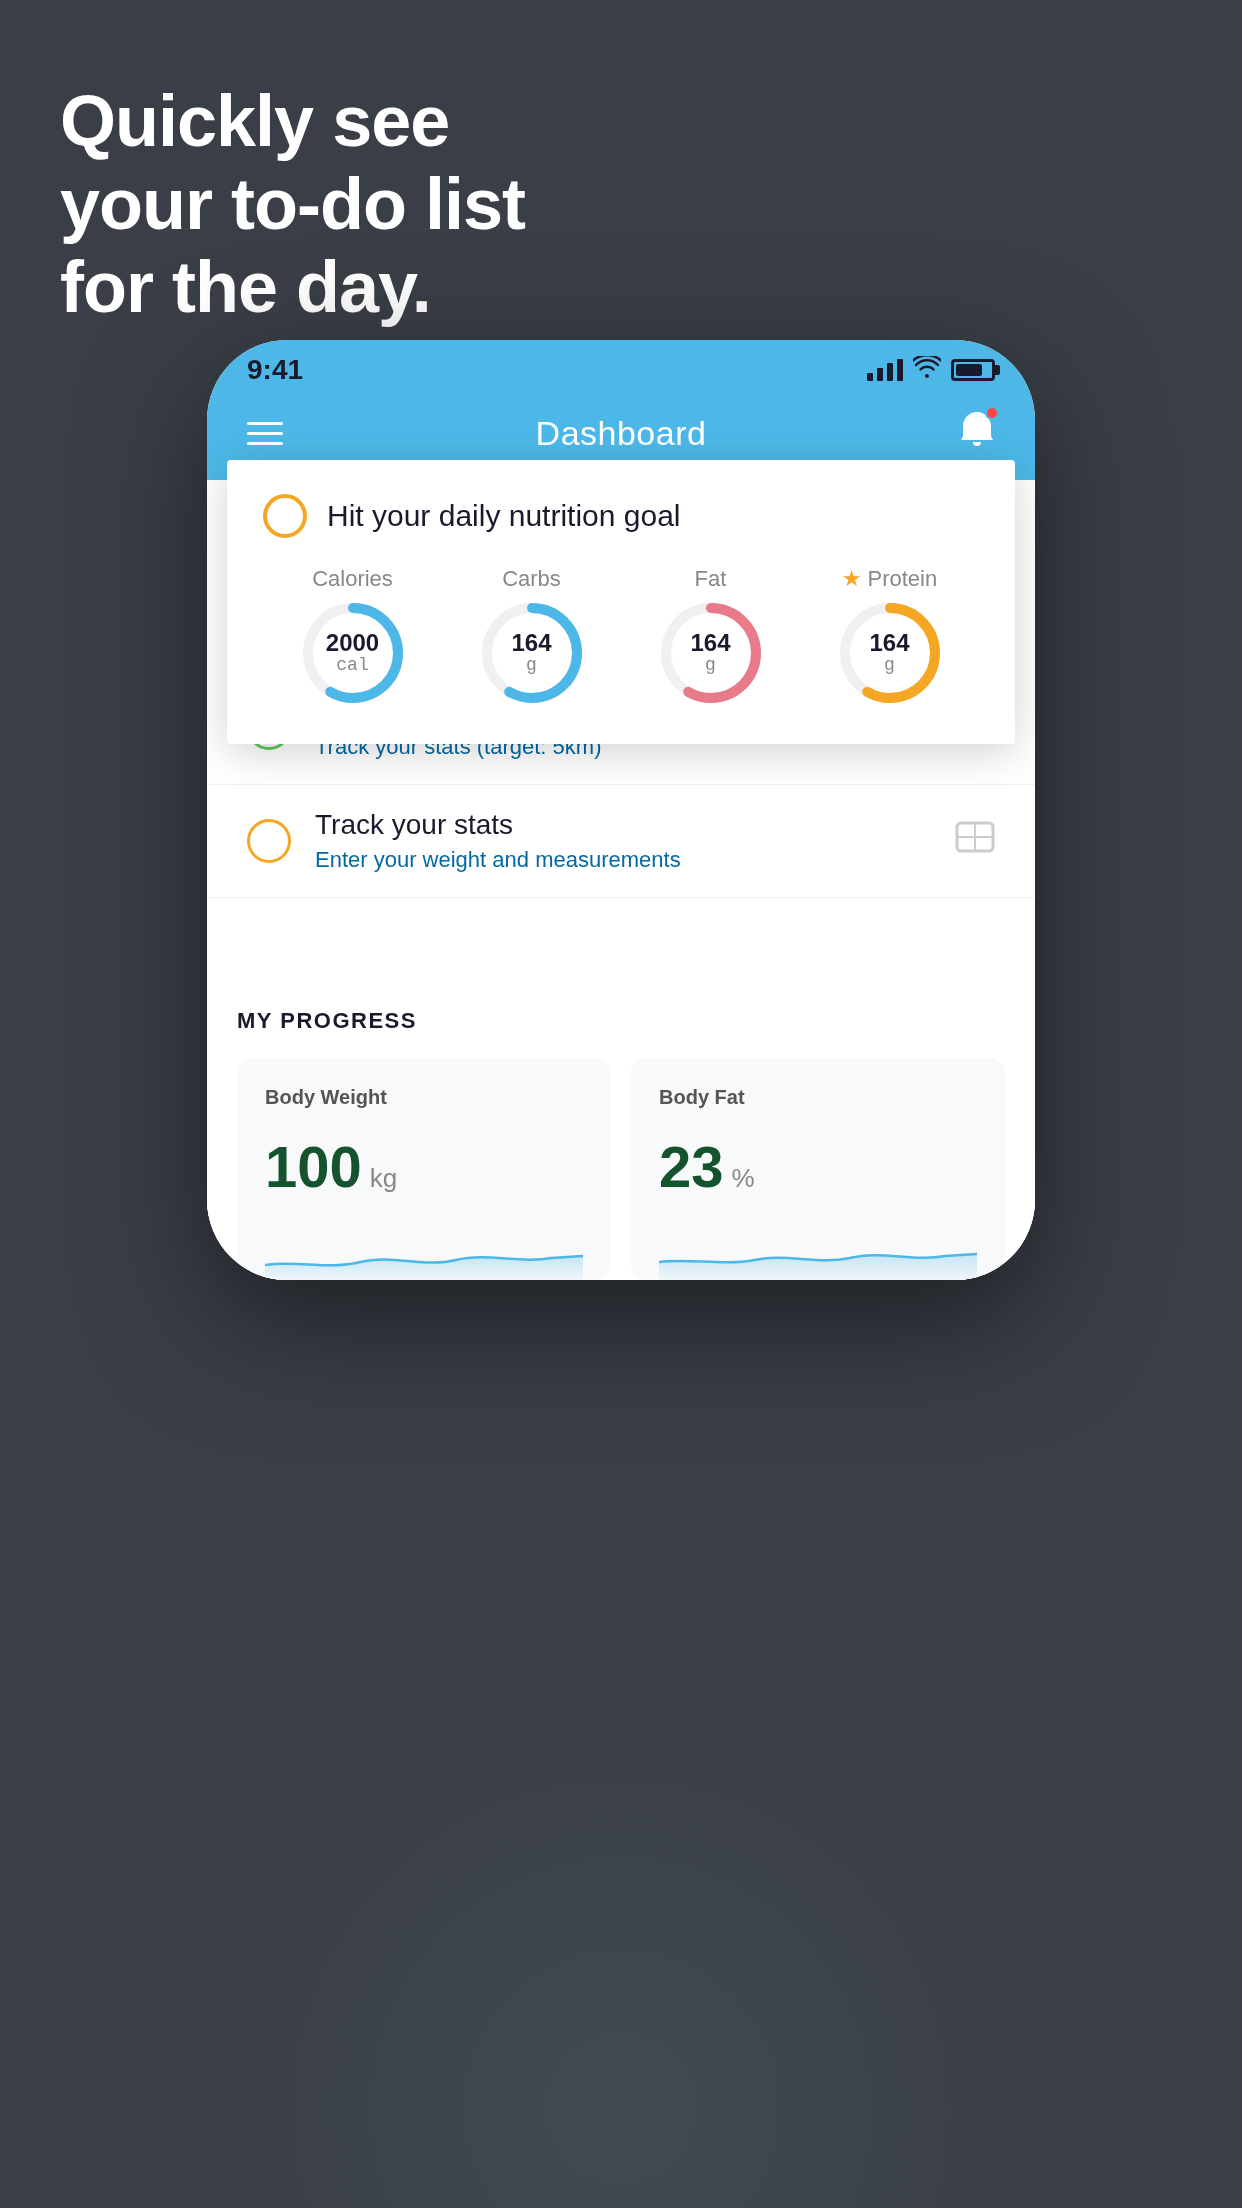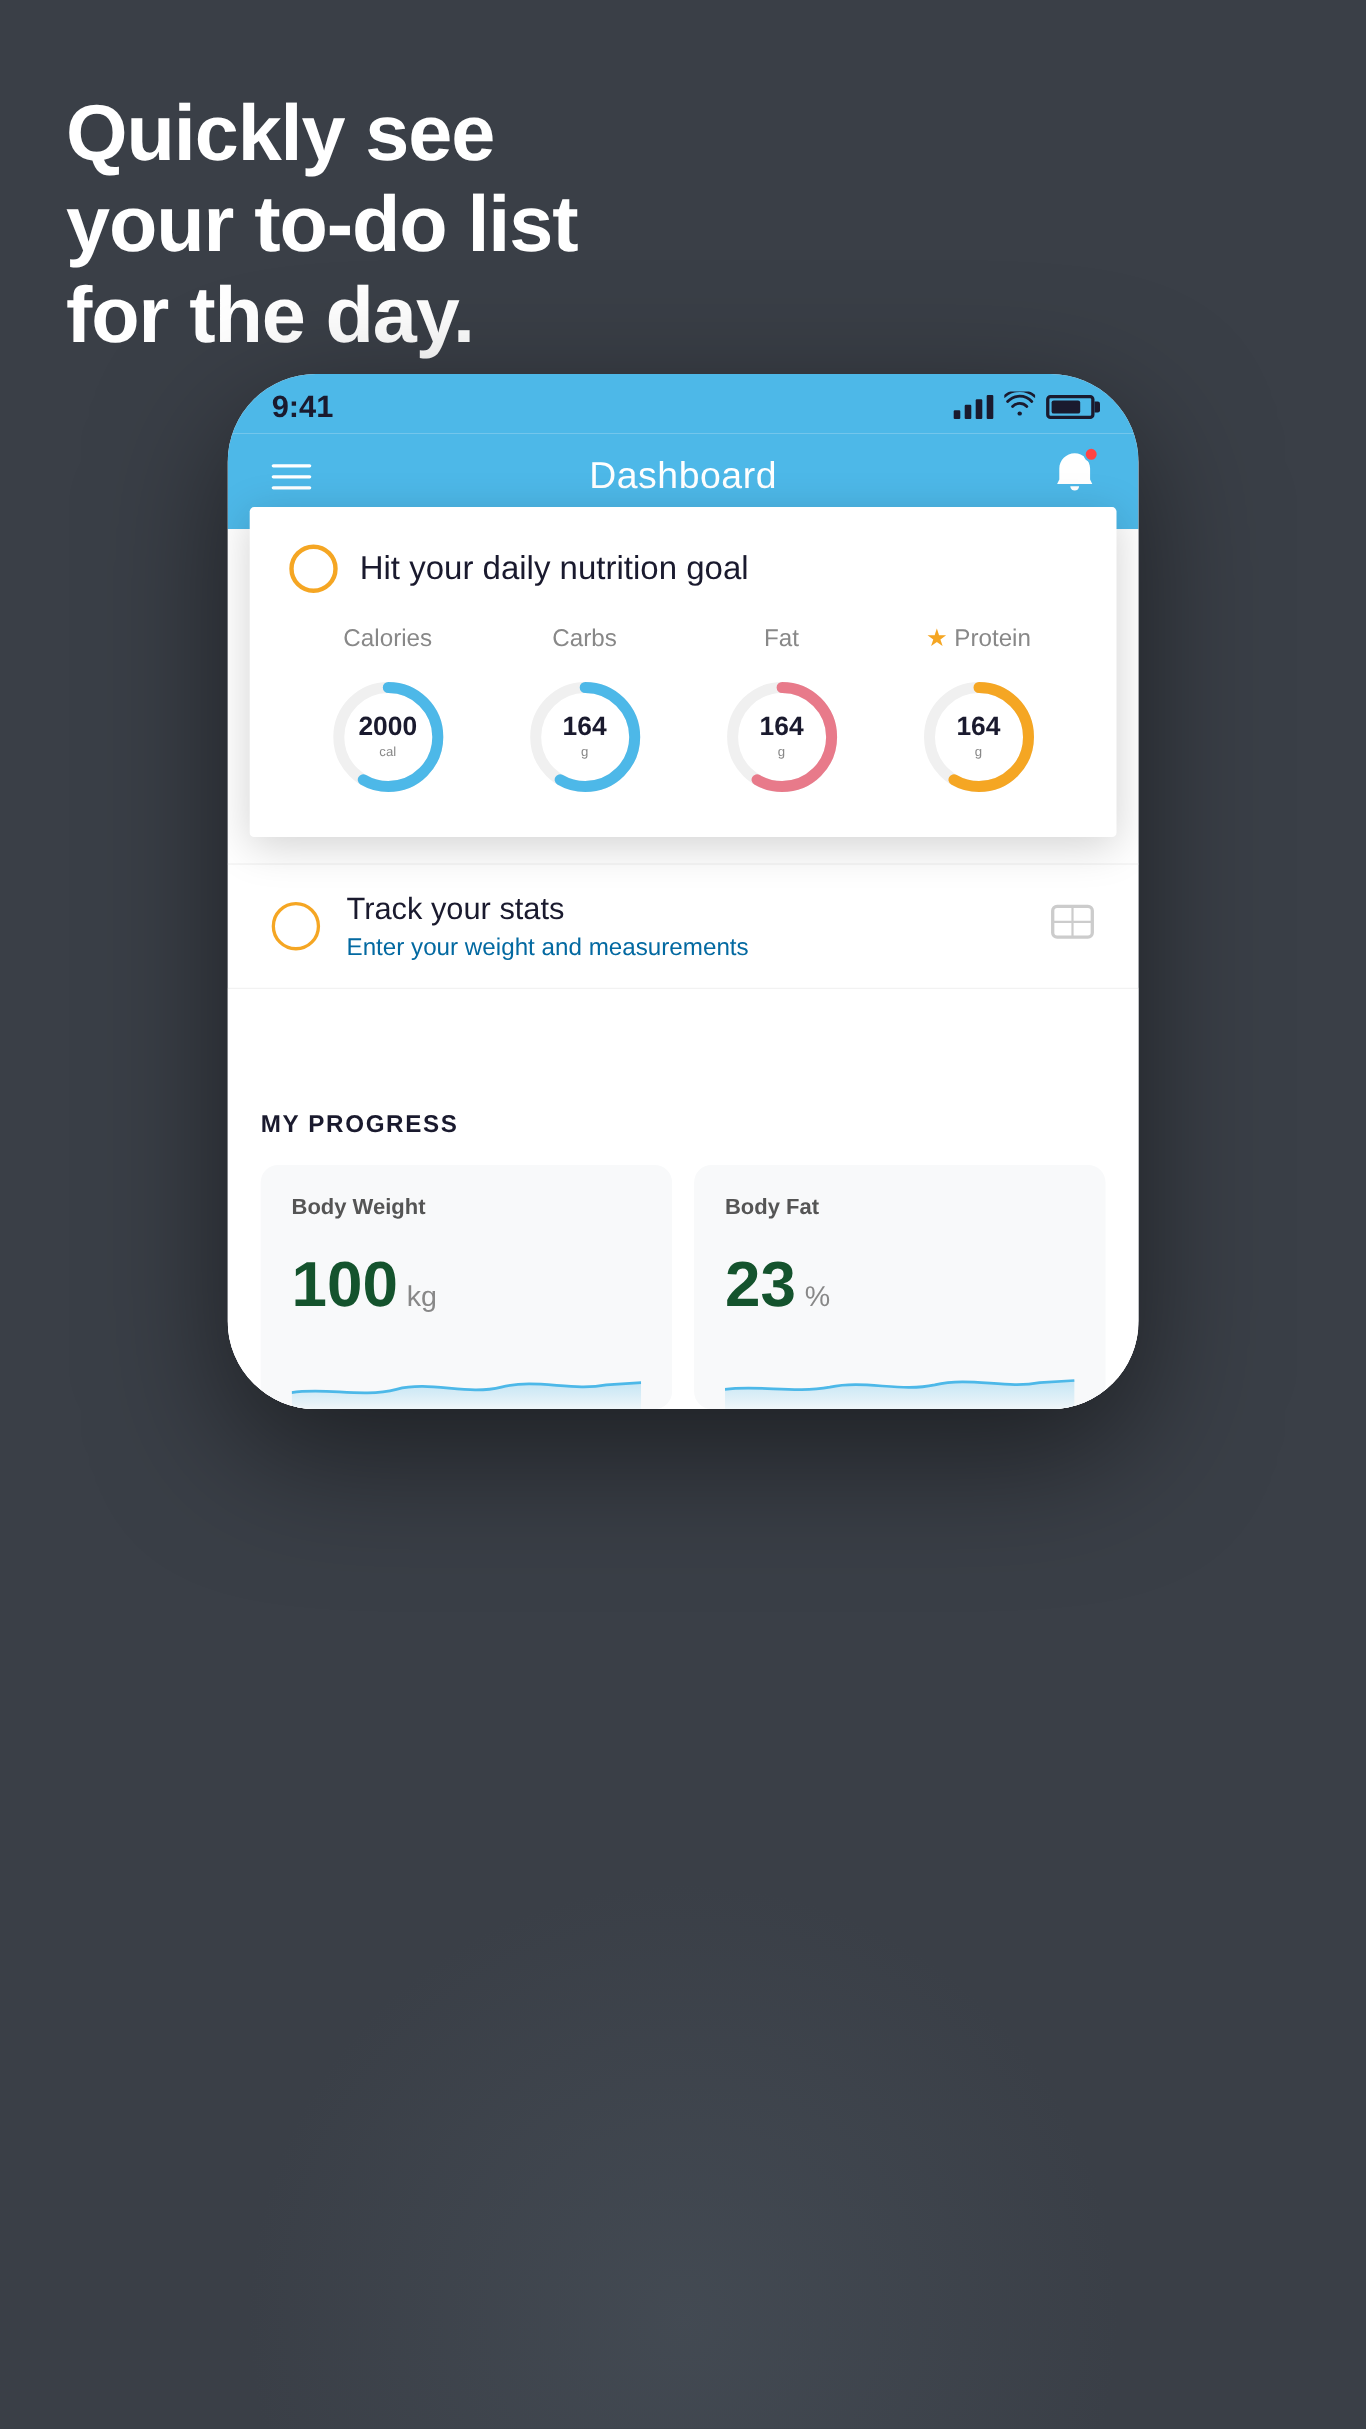--- a/index.html
+++ b/index.html
@@ -212,21 +212,21 @@
     .nutrition-stats {
       display: flex;
       justify-content: space-around;
       align-items: center;
     }
 
     .nutrition-stat {
       display: flex;
       flex-direction: column;
       align-items: center;
-      gap: 22px;
+      gap: 6px;
     }
 
     .stat-label {
       font-size: 22px;
       color: #888;
       font-weight: 400;
     }
 
     .stat-label.starred {
       display: flex;
@@ -295,22 +295,23 @@
     }
 
     .donut-value {
       font-size: 24px;
       font-weight: 700;
       color: #1a1a2e;
       display: block;
     }
 
     .donut-unit {
-      font-size: 12px;
+      font-size: 18px;
       color: #888;
+      font-family: Liberation Mono, monospace;
     }
 
     
     .todo-list {
       padding: 0;
       margin-top: 120px;
     }
 
     .todo-item {
       display: flex;

